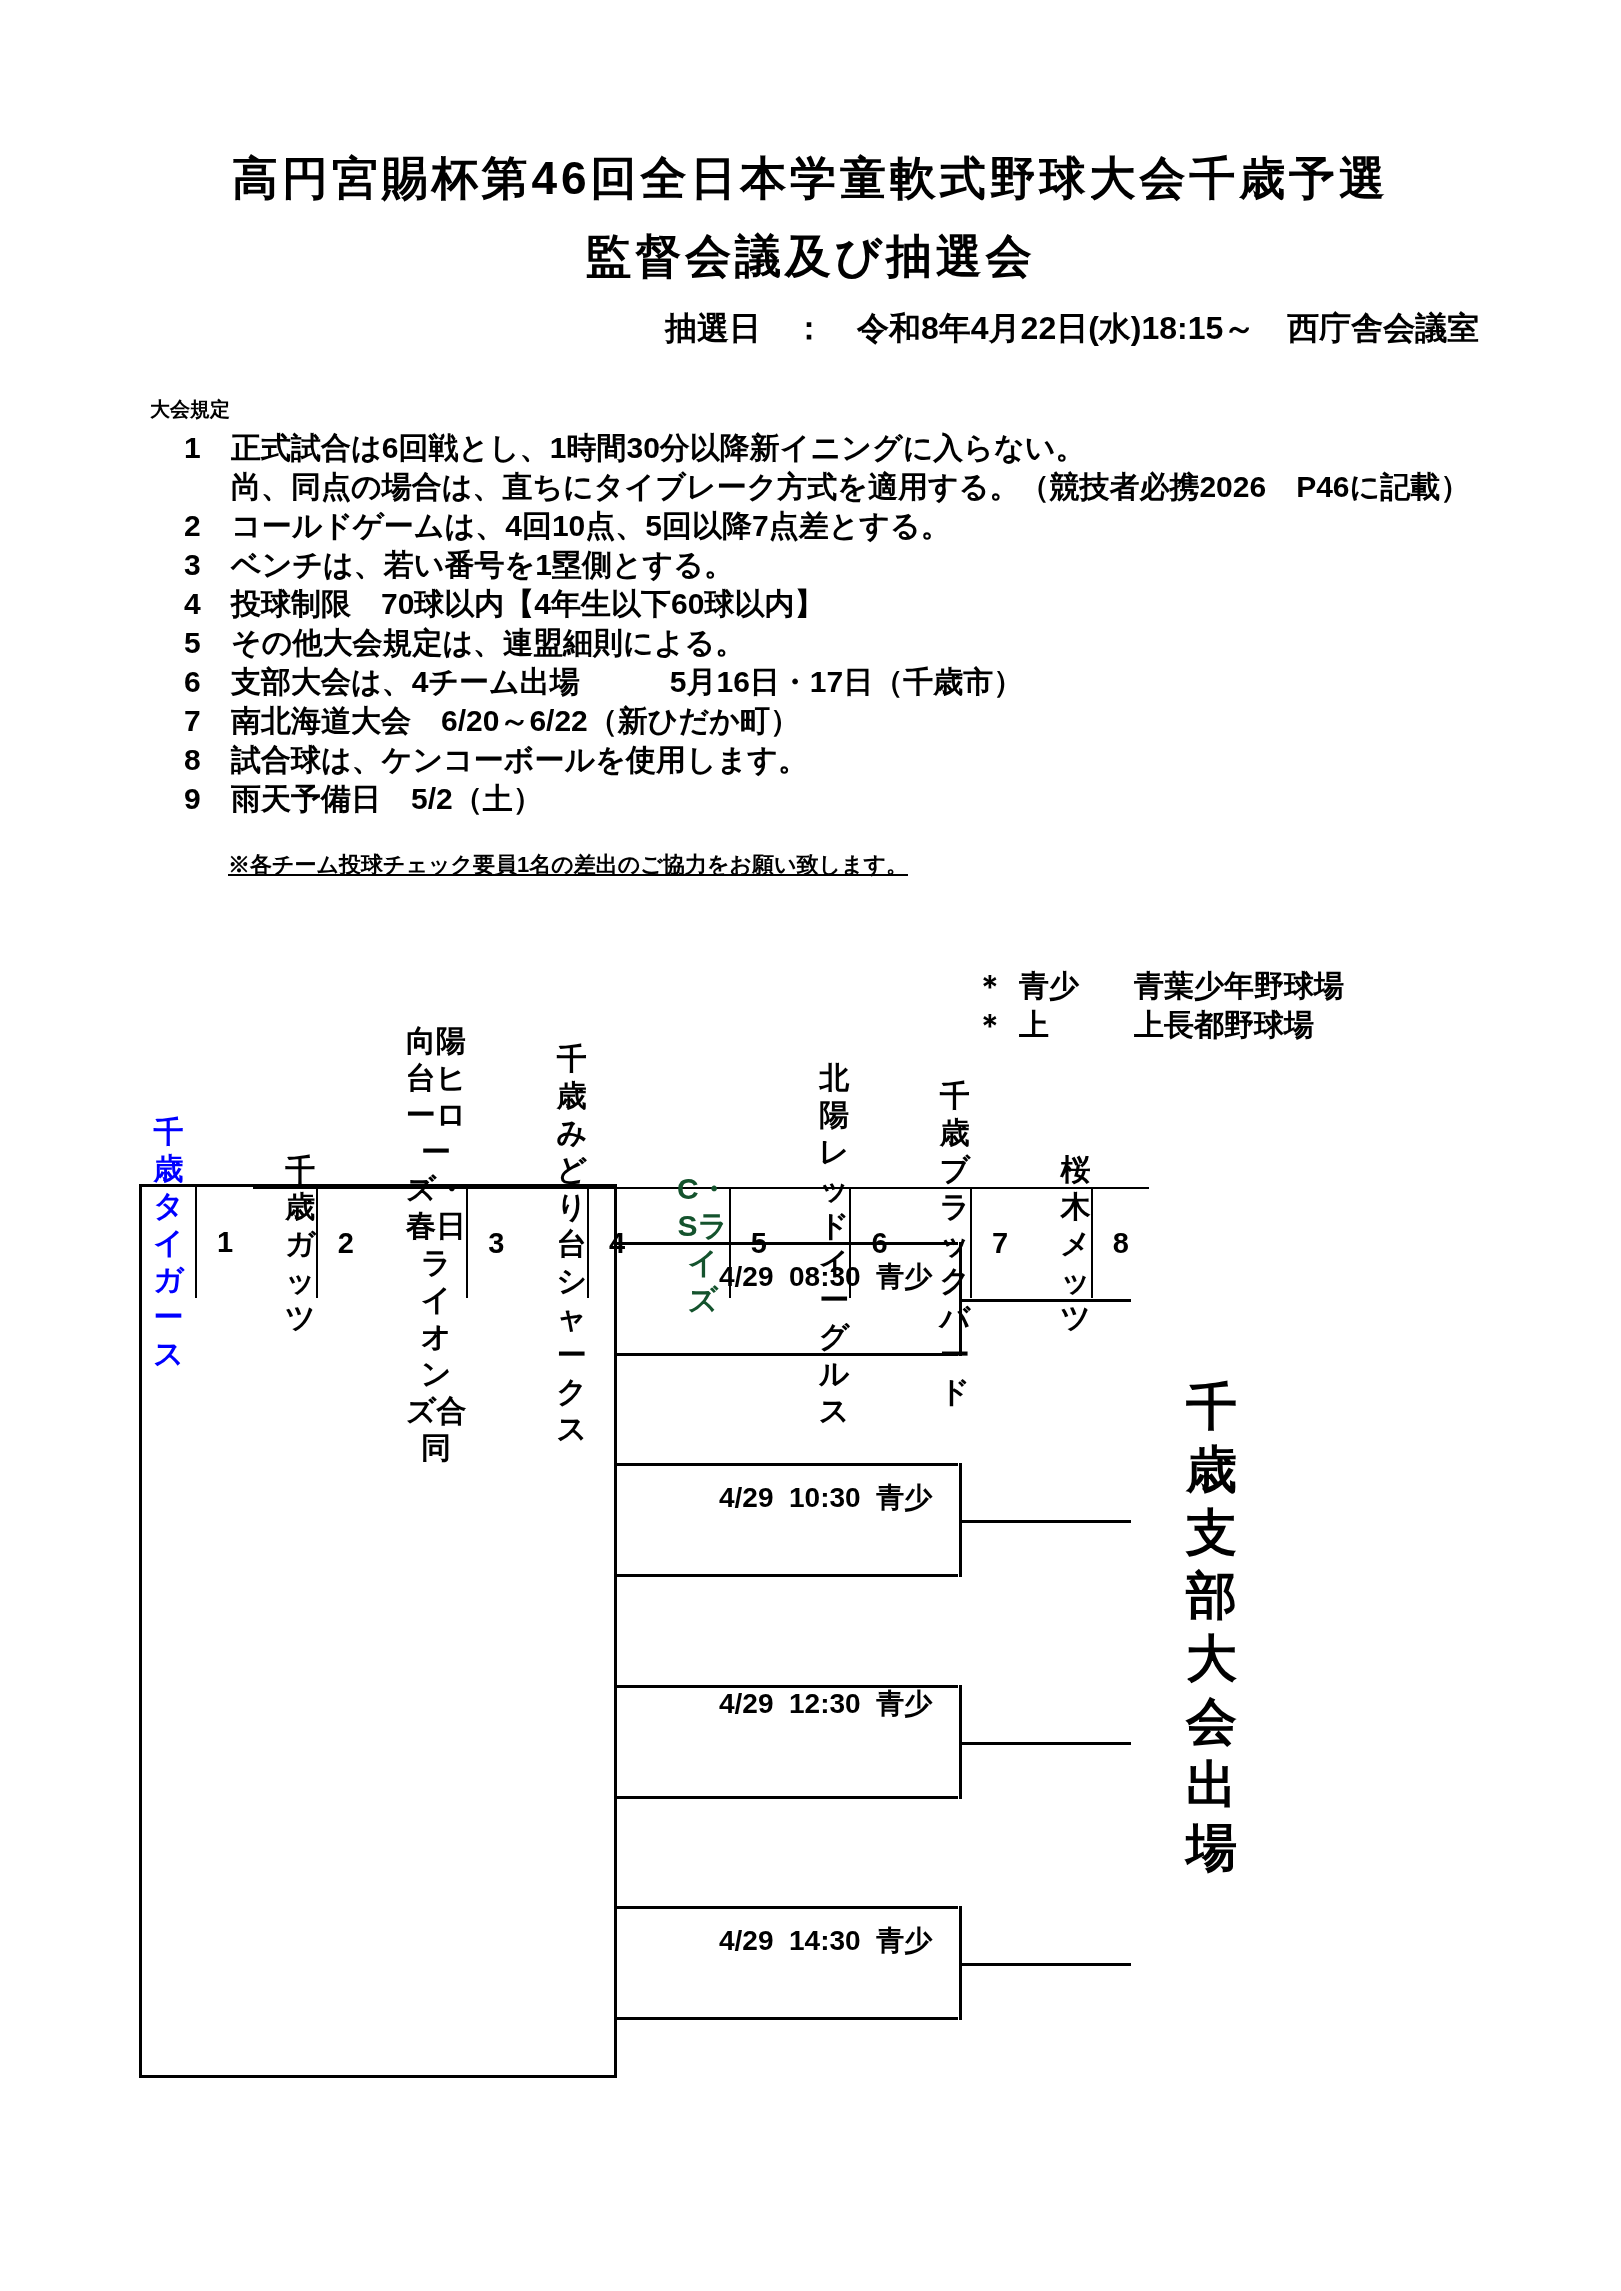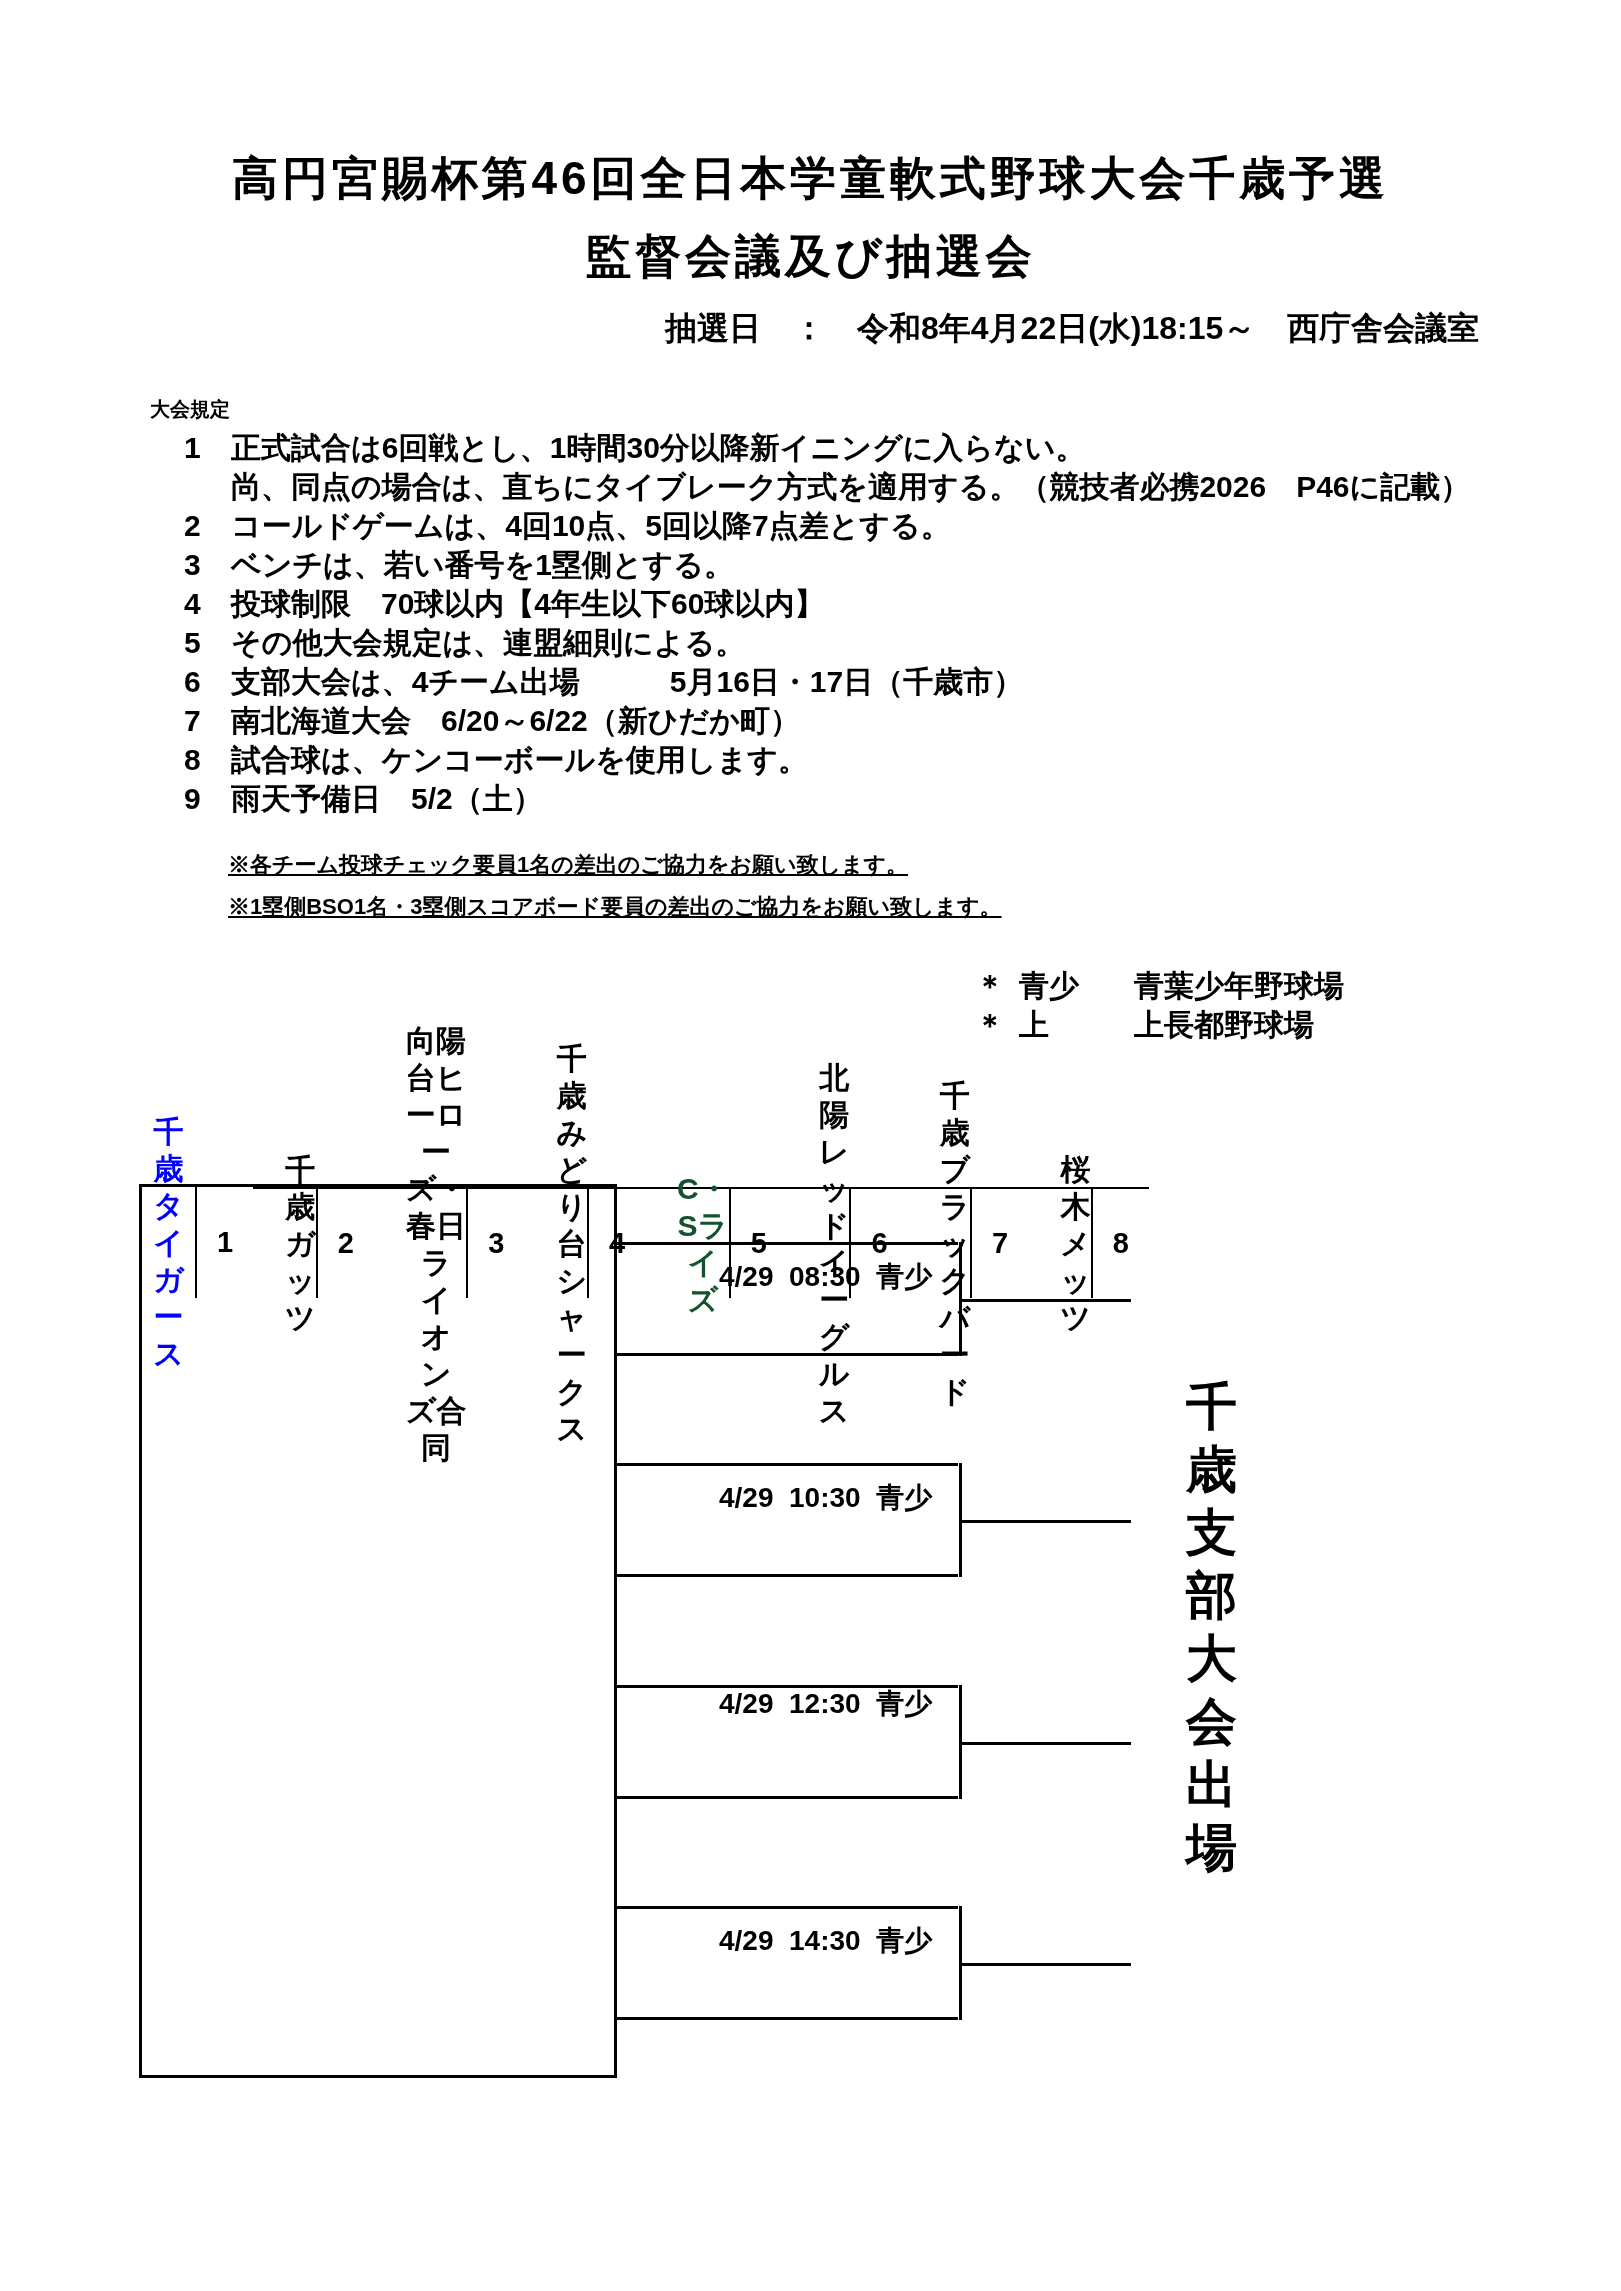--- a/index.html
+++ b/index.html
@@ -123,21 +123,20 @@
         <span class="rtxt">試合球は、ケンコーボールを使用します。</span>
       </div>
     <div class="rule">
         <span class="rnum">9</span>
         <span class="rtxt">雨天予備日　5/2（土）</span>
       </div>
   </div>
 
   <div class="notes">
     <div class="note">※各チーム投球チェック要員1名の差出のご協力をお願い致します。</div>
-    <div class="note">※1塁側BSO1名・3塁側スコアボード要員の差出のご協力をお願い致します。</div>
   </div>
 
   <div class="venues">
     <div class="venue">
       <span class="vmark">＊</span>
         <span class="vabbr">青少</span>
         <span class="vname">青葉少年野球場</span>
     </div>
     <div class="venue">
       <span class="vmark">＊</span>

